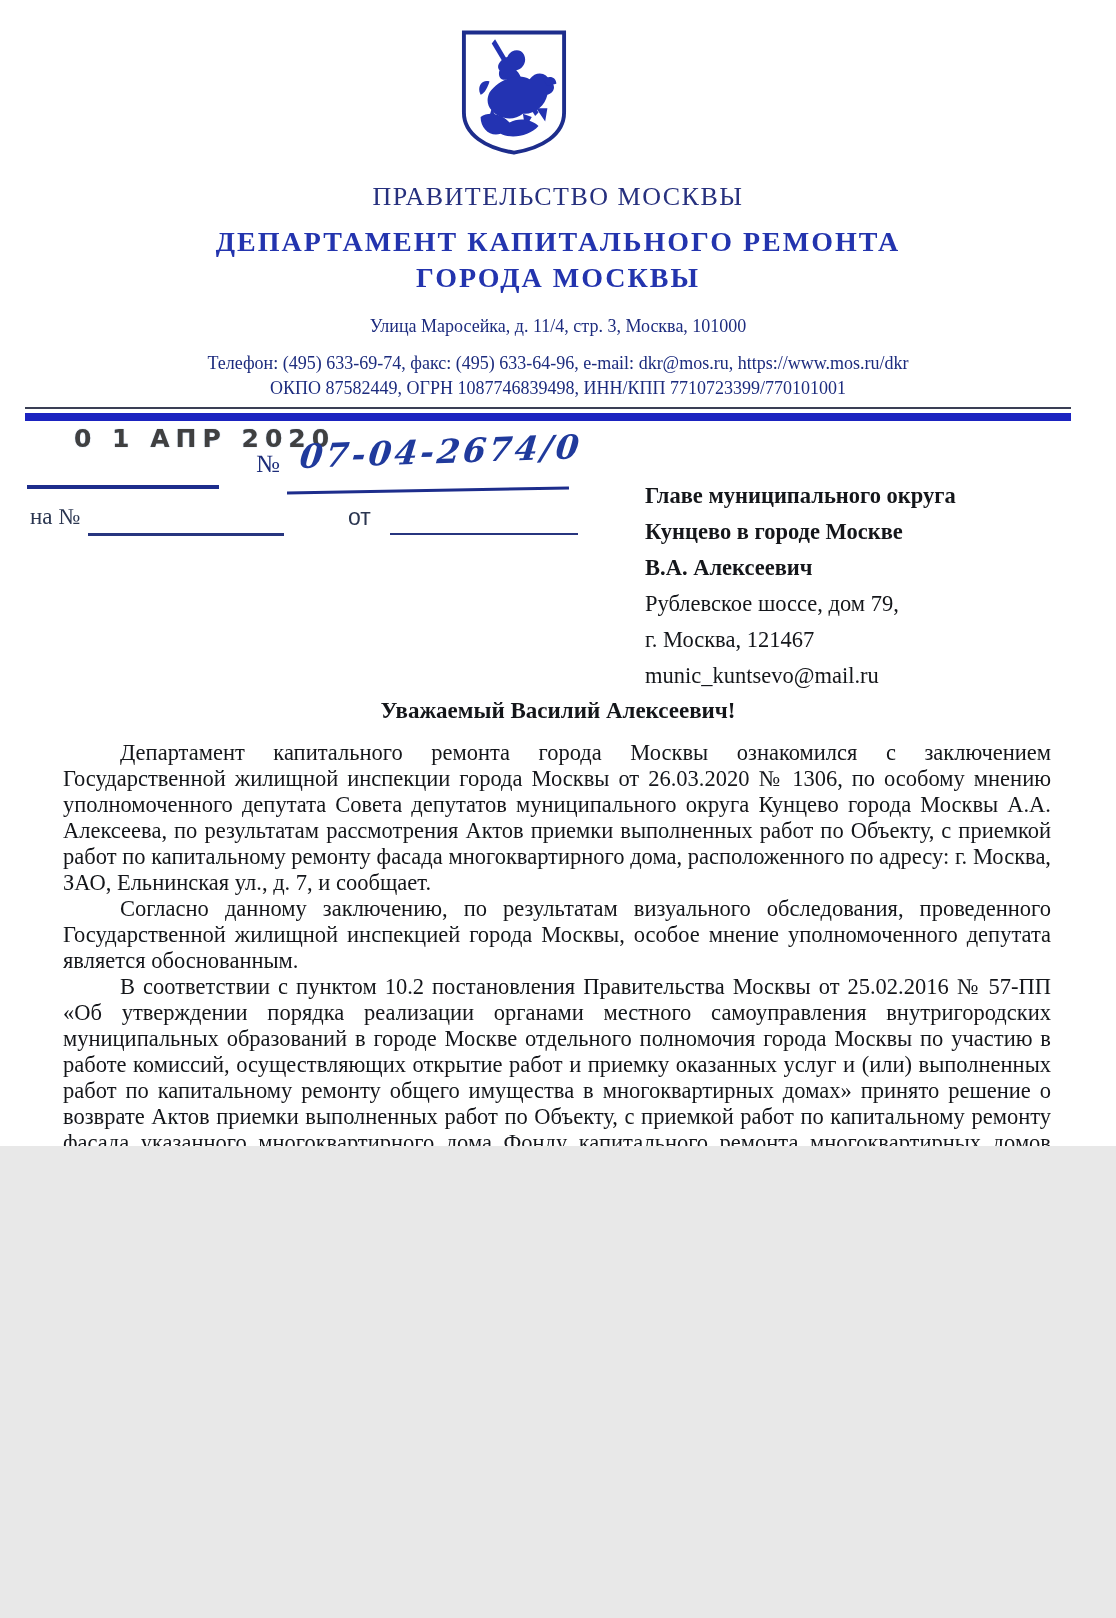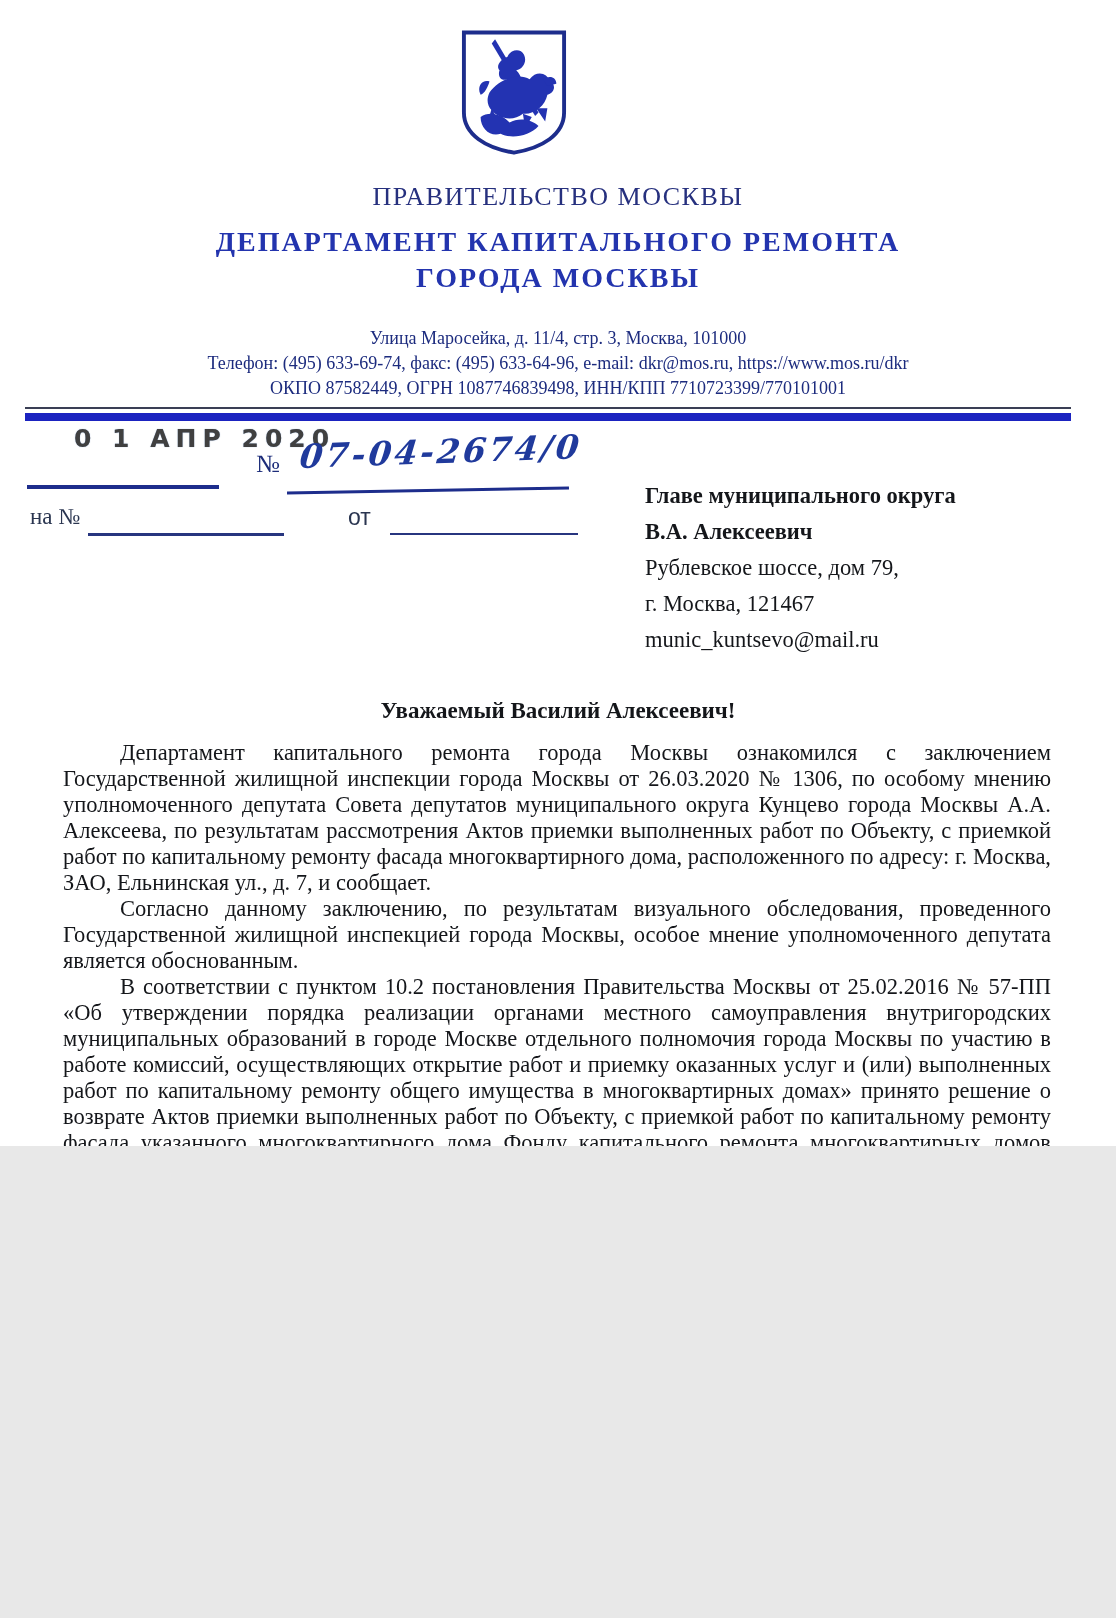--- a/index.html
+++ b/index.html
@@ -10,21 +10,21 @@
   }
   .abs{position:absolute;}
   .center{left:0;right:0;text-align:center;}
 
   
   .gov-title{top:182px;font-size:26px;font-weight:500;letter-spacing:1.5px;color:#26307e;}
   .dept{font-size:28px;font-weight:bold;letter-spacing:2px;color:#2334ae;}
   .dept1{top:226px;}
   .dept2{top:262px;}
   .addr{font-size:18px;color:#1c2b7e;}
-  .addr1{top:328px;}
+  .addr1{top:316px;}
   .addr2{top:353px;}
   .addr3{top:378px;}
 
   .rule-thin{top:407px;left:25px;width:1046px;height:2px;background:#3a3f55;}
   .rule-thick{top:413px;left:25px;width:1046px;height:8px;background:#1b23c0;}
 
   
   .date-stamp{
     top:424px;left:74px;
     font-family:"DejaVu Sans", sans-serif;font-weight:bold;
@@ -105,20 +105,21 @@
   <div class="abs num-label">№</div>
   <div class="abs num-value">07-04-2674/0</div>
   <div class="abs num-underline"></div>
   <div class="abs onnum-label">на №</div>
   <div class="abs onnum-underline"></div>
   <div class="abs from-label">от</div>
   <div class="abs from-underline"></div>
 
   <div class="abs recipient">
     <div class="b">Главе муниципального округа</div>
+    <div class="b">Кунцево в городе Москве</div>
     <div class="b">В.А. Алексеевич</div>
     <div>Рублевское шоссе, дом 79,</div>
     <div>г. Москва, 121467</div>
     <div>munic_kuntsevo@mail.ru</div>
   </div>
 
   <div class="abs center salutation">Уважаемый Василий Алексеевич!</div>
   <div class="abs body-text">
     <p>Департамент капитального ремонта города Москвы ознакомился с заключением Государственной жилищной инспекции города Москвы от 26.03.2020 № 1306, по особому мнению уполномоченного депутата Совета депутатов муниципального округа Кунцево города Москвы А.А. Алексеева, по результатам рассмотрения Актов приемки выполненных работ по Объекту, с приемкой работ по капитальному ремонту фасада многоквартирного дома, расположенного по адресу: г. Москва, ЗАО, Ельнинская ул., д. 7, и сообщает.</p>
     <p>Согласно данному заключению, по результатам визуального обследования, проведенного Государственной жилищной инспекцией города Москвы, особое мнение уполномоченного депутата является обоснованным.</p>

